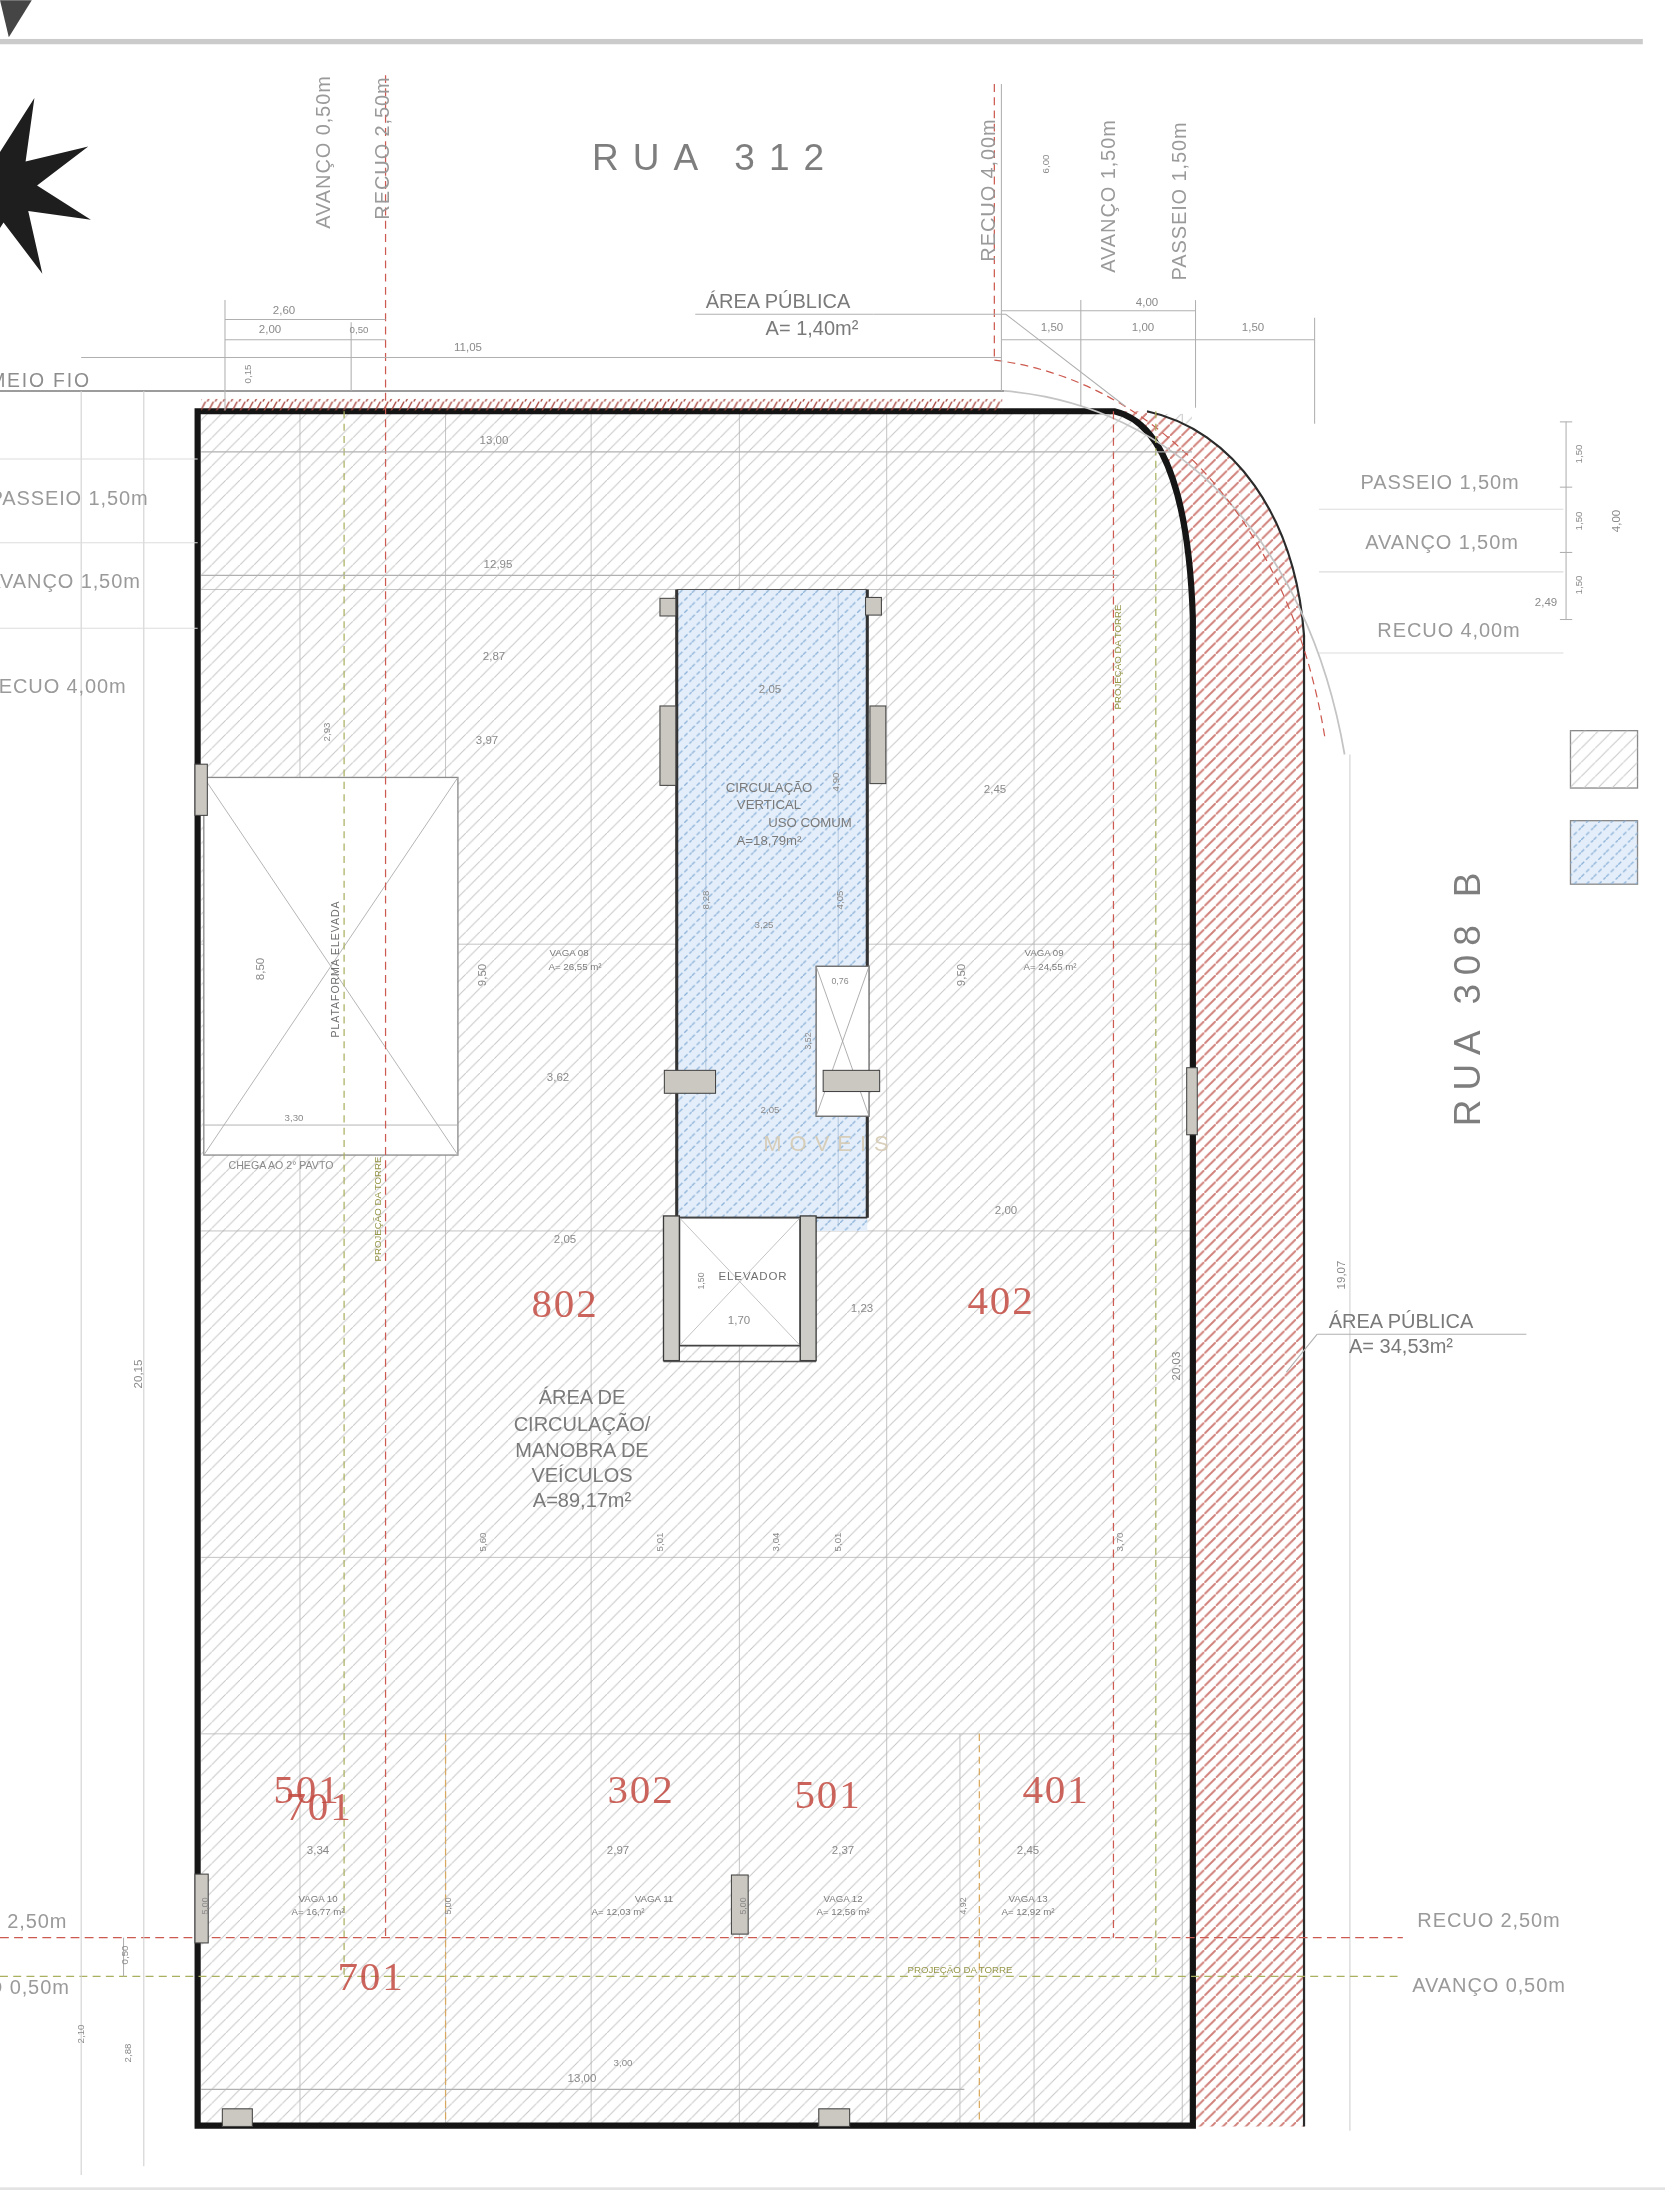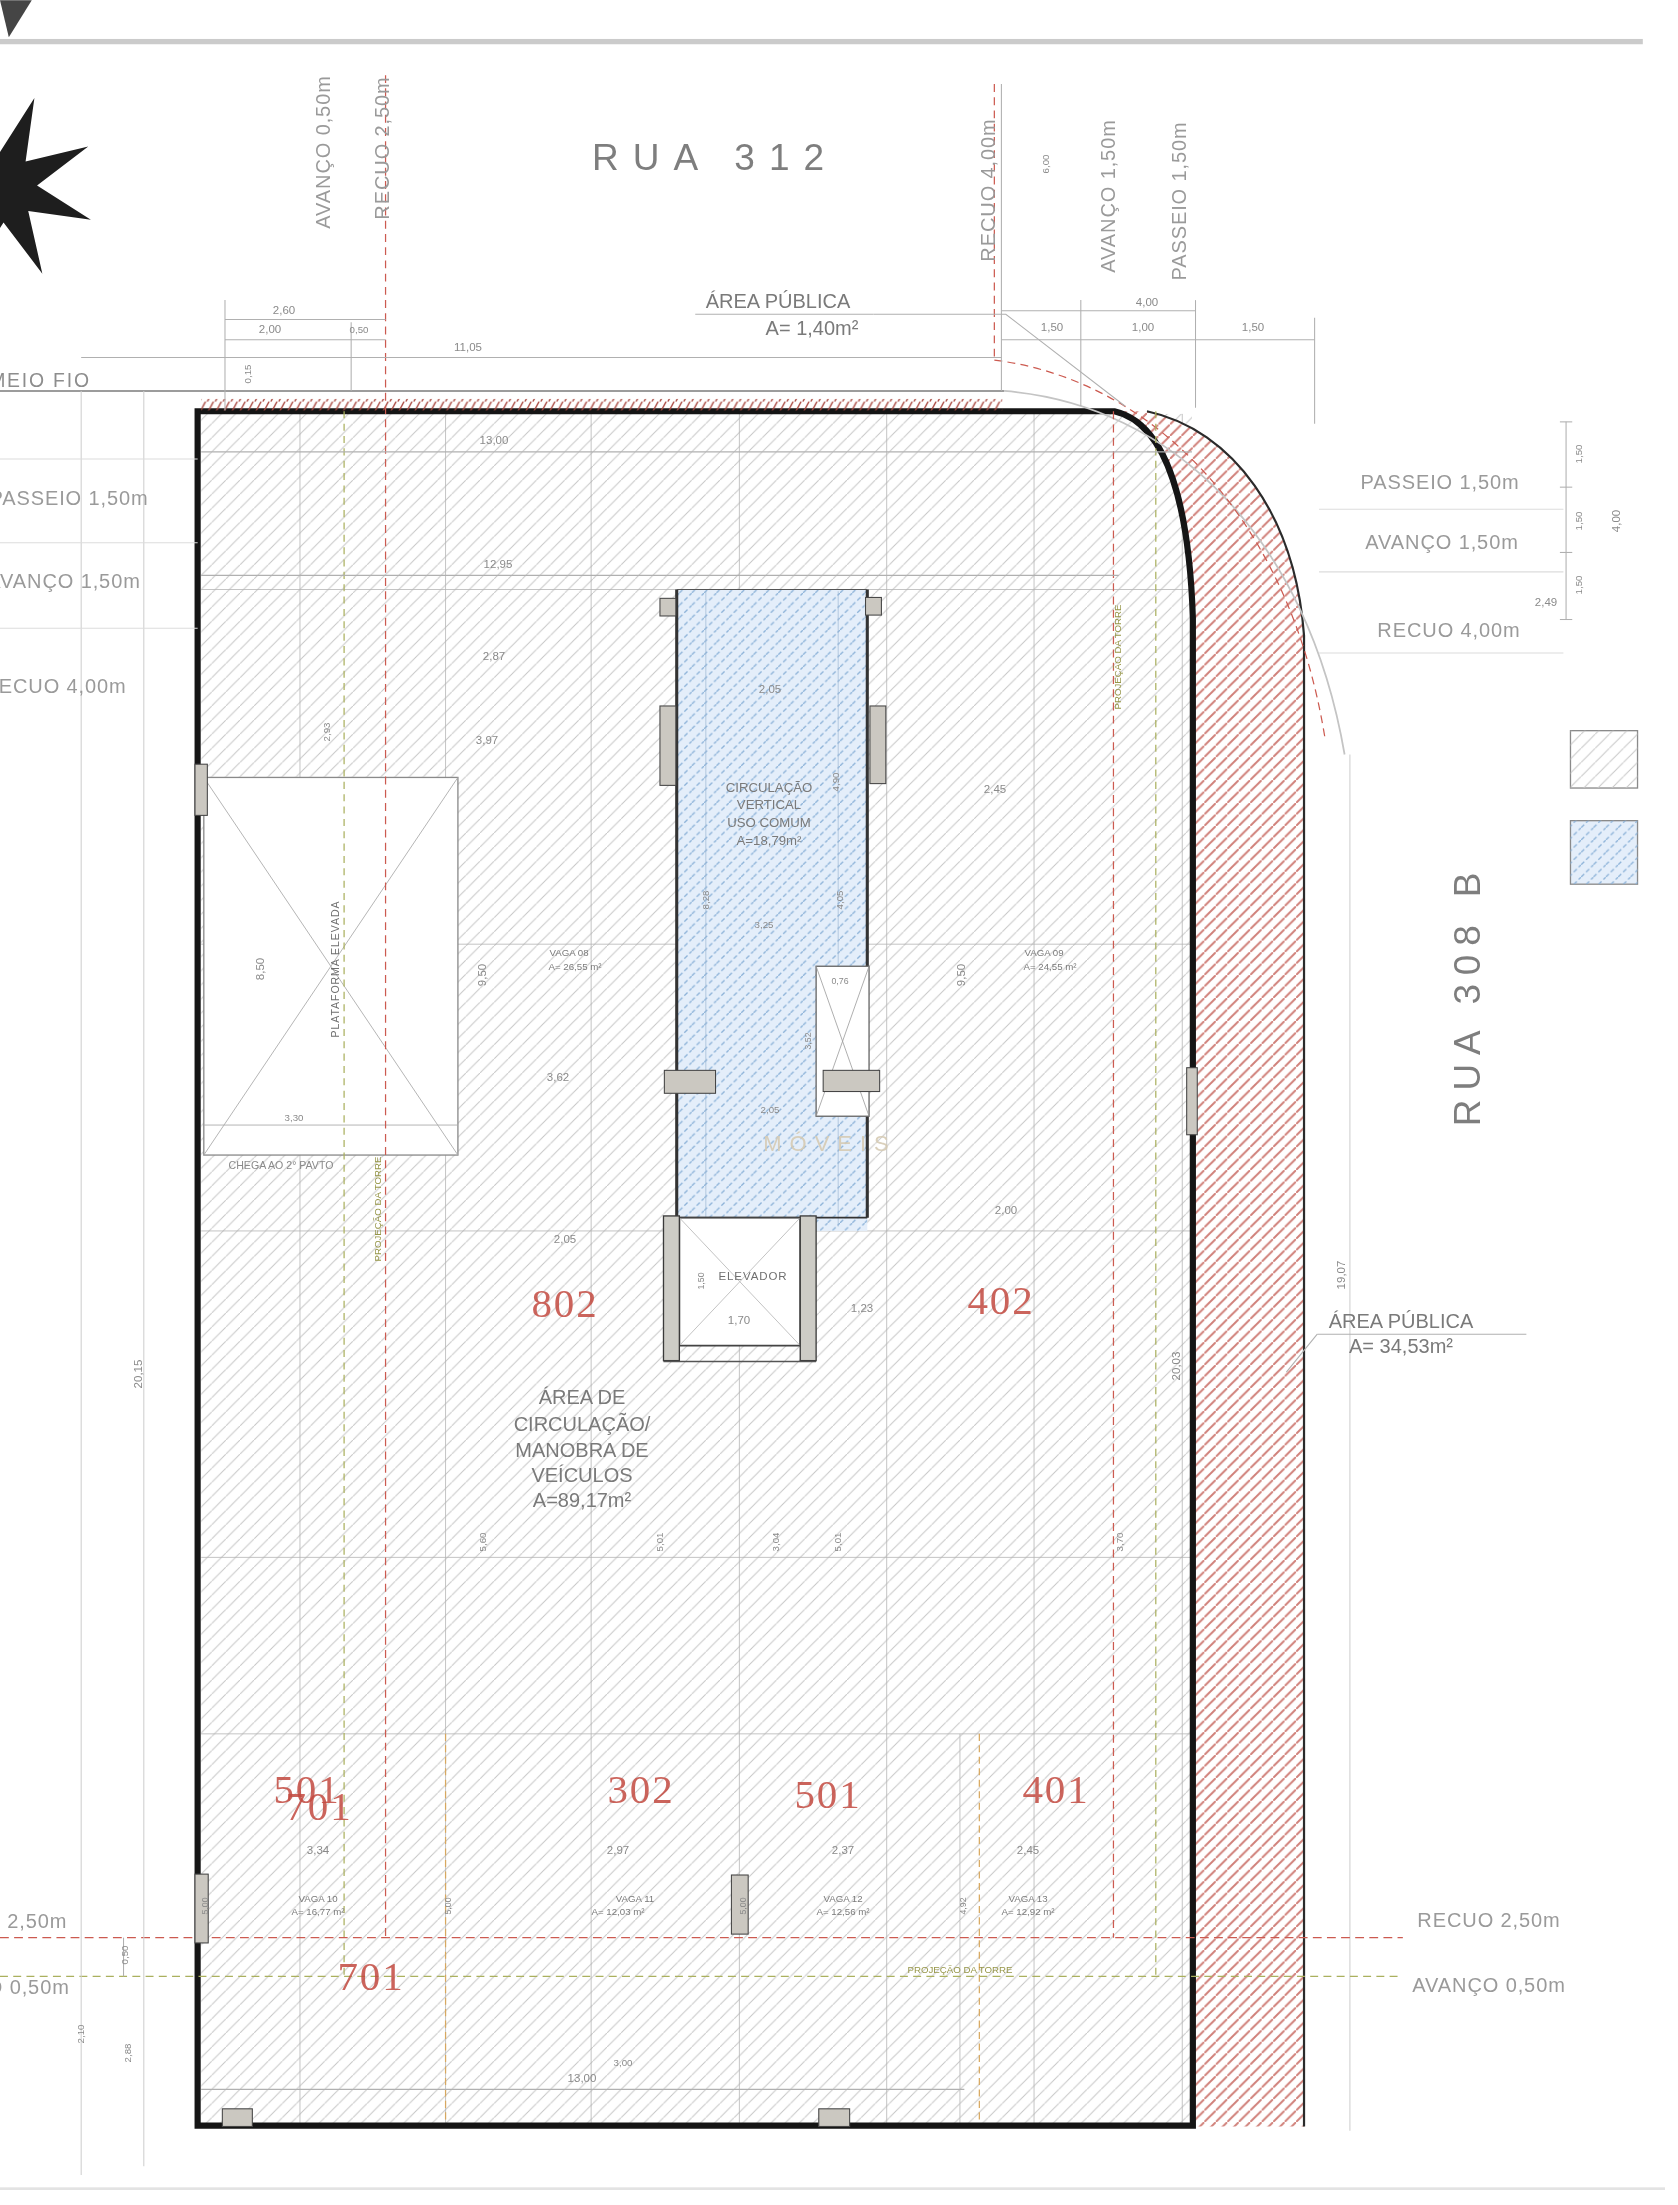--- a/index.html
+++ b/index.html
@@ -217,21 +217,21 @@
 <div class="lbl setback" style="left:1489px;top:1920px">RECUO 2,50m</div>
 <div class="lbl setback" style="left:1489px;top:1985px">AVANÇO 0,50m</div>
 
 <div class="lbl area" style="left:778px;top:301px">ÁREA PÚBLICA</div>
 <div class="lbl area" style="left:812px;top:328px">A= 1,40m²</div>
 <div class="lbl area" style="left:1401px;top:1321px">ÁREA PÚBLICA</div>
 <div class="lbl area" style="left:1401px;top:1346px">A= 34,53m²</div>
 
 <div class="lbl small-area" style="left:769px;top:788px">CIRCULAÇÃO</div>
 <div class="lbl small-area" style="left:769px;top:805px">VERTICAL</div>
-<div class="lbl small-area" style="left:769px;top:823px">USO COMUM</div>
+<div class="lbl small-area" style="left:810px;top:823px">USO COMUM</div>
 <div class="lbl small-area" style="left:769px;top:841px">A=18,79m²</div>
 
 <div class="lbl area" style="left:582px;top:1397px">ÁREA DE</div>
 <div class="lbl area" style="left:582px;top:1424px">CIRCULAÇÃO/</div>
 <div class="lbl area" style="left:582px;top:1450px">MANOBRA DE</div>
 <div class="lbl area" style="left:582px;top:1475px">VEÍCULOS</div>
 <div class="lbl area" style="left:582px;top:1500px">A=89,17m²</div>
 
 <div class="lbl elev" style="left:753px;top:1277px">ELEVADOR</div>
 <div class="lbl elev rot" style="left:335px;top:969px;font-size:10.6px">PLATAFORMA ELEVADA</div>
@@ -248,21 +248,21 @@
 <div class="lbl unit" style="left:828px;top:1794px">501</div>
 <div class="lbl unit" style="left:1056px;top:1789px">401</div>
 <div class="lbl unit" style="left:371px;top:1976px">701</div>
 
 <div class="lbl vaga" style="left:569px;top:953px">VAGA 08</div>
 <div class="lbl vaga" style="left:575px;top:967px">A= 26,55 m²</div>
 <div class="lbl vaga" style="left:1044px;top:953px">VAGA 09</div>
 <div class="lbl vaga" style="left:1050px;top:967px">A= 24,55 m²</div>
 <div class="lbl vaga" style="left:318px;top:1899px">VAGA 10</div>
 <div class="lbl vaga" style="left:318px;top:1912px">A= 16,77 m²</div>
-<div class="lbl vaga" style="left:635px;top:1899px">VAGA 11</div>
+<div class="lbl vaga" style="left:654px;top:1899px">VAGA 11</div>
 <div class="lbl vaga" style="left:618px;top:1912px">A= 12,03 m²</div>
 <div class="lbl vaga" style="left:843px;top:1899px">VAGA 12</div>
 <div class="lbl vaga" style="left:843px;top:1912px">A= 12,56 m²</div>
 <div class="lbl vaga" style="left:1028px;top:1899px">VAGA 13</div>
 <div class="lbl vaga" style="left:1028px;top:1912px">A= 12,92 m²</div>
 
 <span class="lbl dim" style="left:284px;top:311px">2,60</span>
 <span class="lbl dim" style="left:270px;top:330px">2,00</span>
 <span class="lbl dim d11" style="left:359px;top:330px">0,50</span>
 <span class="lbl dim d11 rot" style="left:248px;top:374px">0,15</span>

